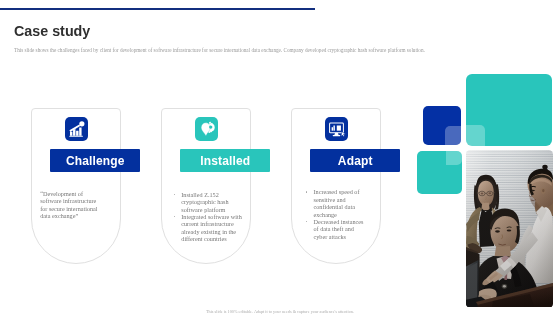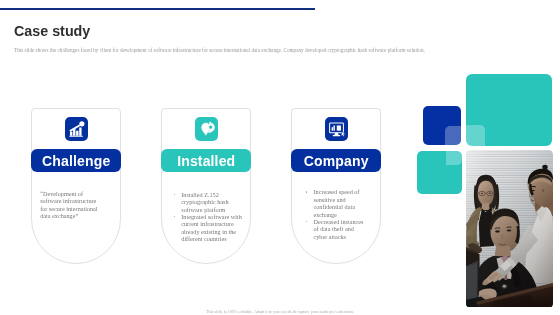--- a/index.html
+++ b/index.html
@@ -8,21 +8,21 @@
   .topbar{position:absolute;left:0;top:0;width:314.6px;height:2px;background:#132f7f;}
   .title{position:absolute;left:14px;top:14.5px;font-family:"Liberation Sans",sans-serif;font-weight:bold;font-size:15.3px;line-height:15px;color:#2f2f2f;transform:scaleX(0.935);transform-origin:left top;}
   .subtitle{position:absolute;left:14px;top:38.5px;width:460px;font-size:5.2px;line-height:6px;color:#9a9a9a;font-family:"Liberation Serif",serif;white-space:nowrap;}
   .footer{position:absolute;left:0;top:301.2px;width:560px;text-align:center;font-size:4.25px;color:#adadad;}
 
   .card{position:absolute;width:90.4px;height:156.2px;border:0.6px solid #e0e0e0;border-radius:4px 4px 45.2px 45.2px;background:#fff;box-sizing:border-box;top:100.2px;}
   .card1{left:31.1px;}
   .card2{left:161.1px;}
   .card3{left:291.1px;}
 
-  .banner{position:absolute;width:89.7px;height:22.9px;border-radius:6px;display:flex;align-items:center;justify-content:center;font-family:"Liberation Sans",sans-serif;font-weight:bold;font-size:14px;color:#fff;top:141.2px;letter-spacing:0.15px;}
+  .banner{position:absolute;width:89.7px;height:22.9px;border-radius:1px;display:flex;align-items:center;justify-content:center;font-family:"Liberation Sans",sans-serif;font-weight:bold;font-size:12px;color:#fff;top:141.2px;letter-spacing:0.15px;margin-left:19px;}
   .b1{left:31.4px;background:#03309e;}
   .b2{left:161.4px;background:#29c5bb;}
   .b3{left:291.4px;background:#03309e;}
 
   .iconbox{position:absolute;width:23px;height:23.5px;border-radius:5px;top:109px;}
   .i1{left:64.8px;background:#03309e;}
   .i2{left:194.8px;background:#29c5bb;}
   .i3{left:324.8px;background:#03309e;}
   .iconbox svg{display:block;width:23px;height:23.5px;}
 
@@ -99,21 +99,21 @@
       <rect x="12.3" y="8.6" width="4.3" height="5.4" fill="#ffffff"></rect>
       <path d="M10.6 16.3 L9.6 19.0 L14.4 19.0 L13.4 16.3 z" fill="#ffffff"></path>
       <rect x="8.0" y="18.6" width="8.0" height="1.1" rx="0.55" fill="#ffffff"></rect>
       <path d="M17.4 15.2 L21.4 17.4 L19.3 18.0 L20.3 19.6 L19.1 20.2 L18.2 18.6 L16.9 19.9 z" fill="#ffffff" stroke="#03309e" stroke-width="0.5"></path>
     </g>
       </svg>
   </div>
 
   <div class="banner b1">Challenge</div>
   <div class="banner b2">Installed</div>
-  <div class="banner b3">Company</div>
+  <div class="banner b3">Adapt</div>
 
   <div class="body bd1">“Development of software infrastructure for secure international data exchange”</div>
   <div class="body bd2">
       <ul>
         <li>Installed Z.152 cryptographic hash software platform</li>
         <li>Integrated software with current infrastructure already existing in the different countries</li>
       </ul>
     </div>
   <div class="body bd3">
       <ul>

